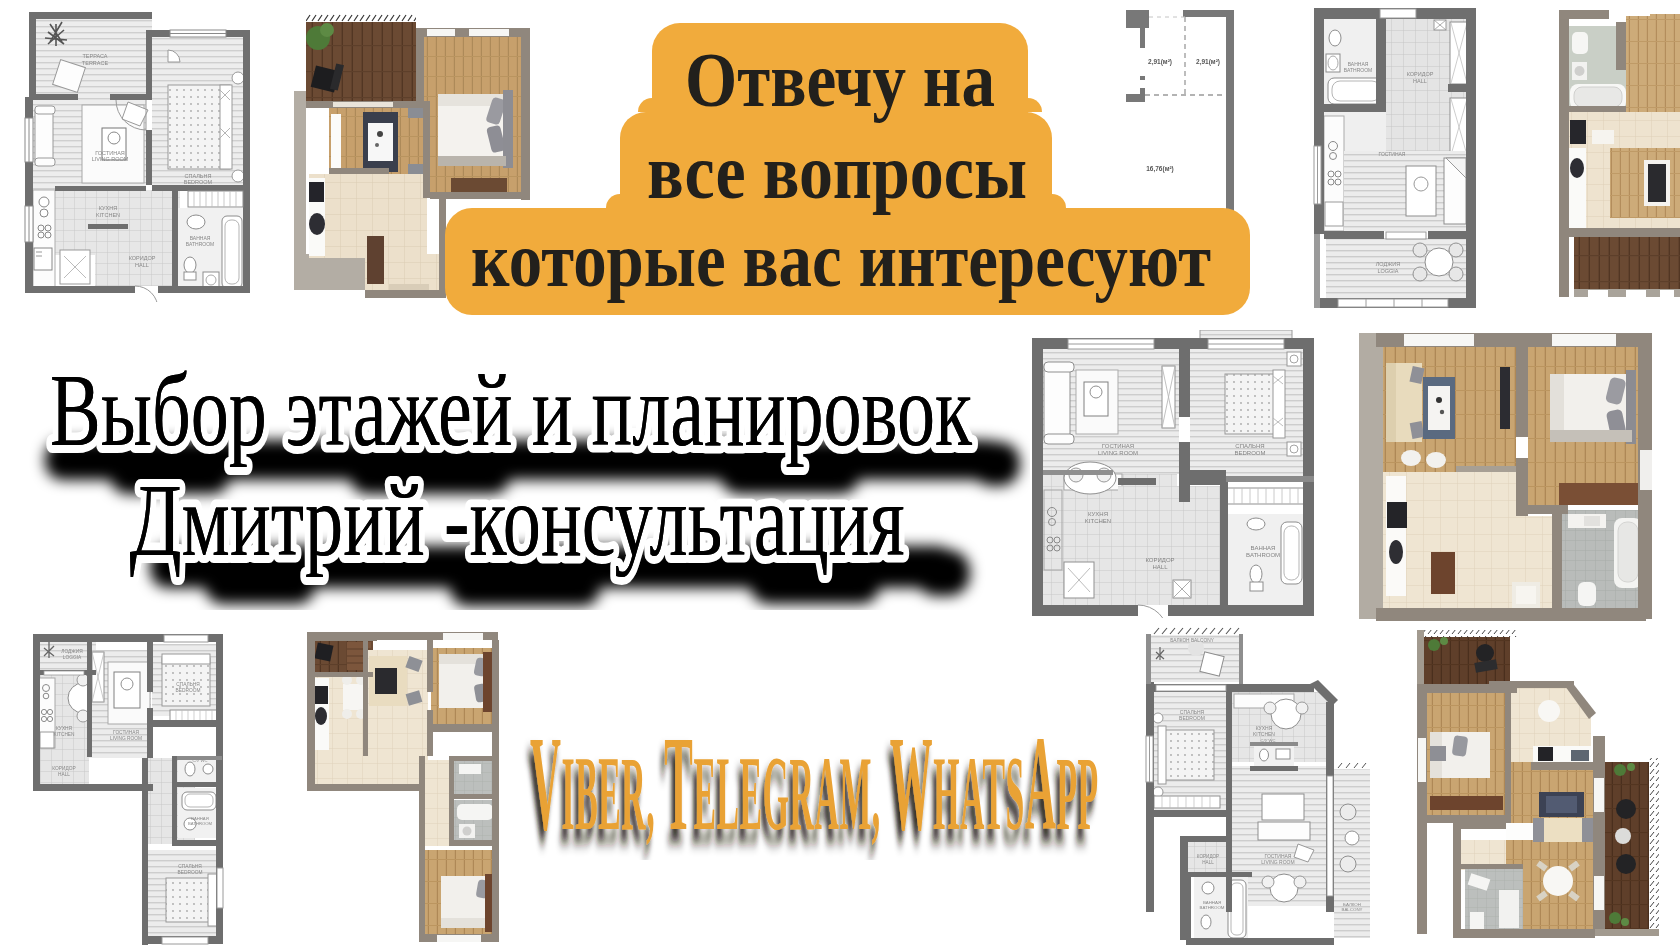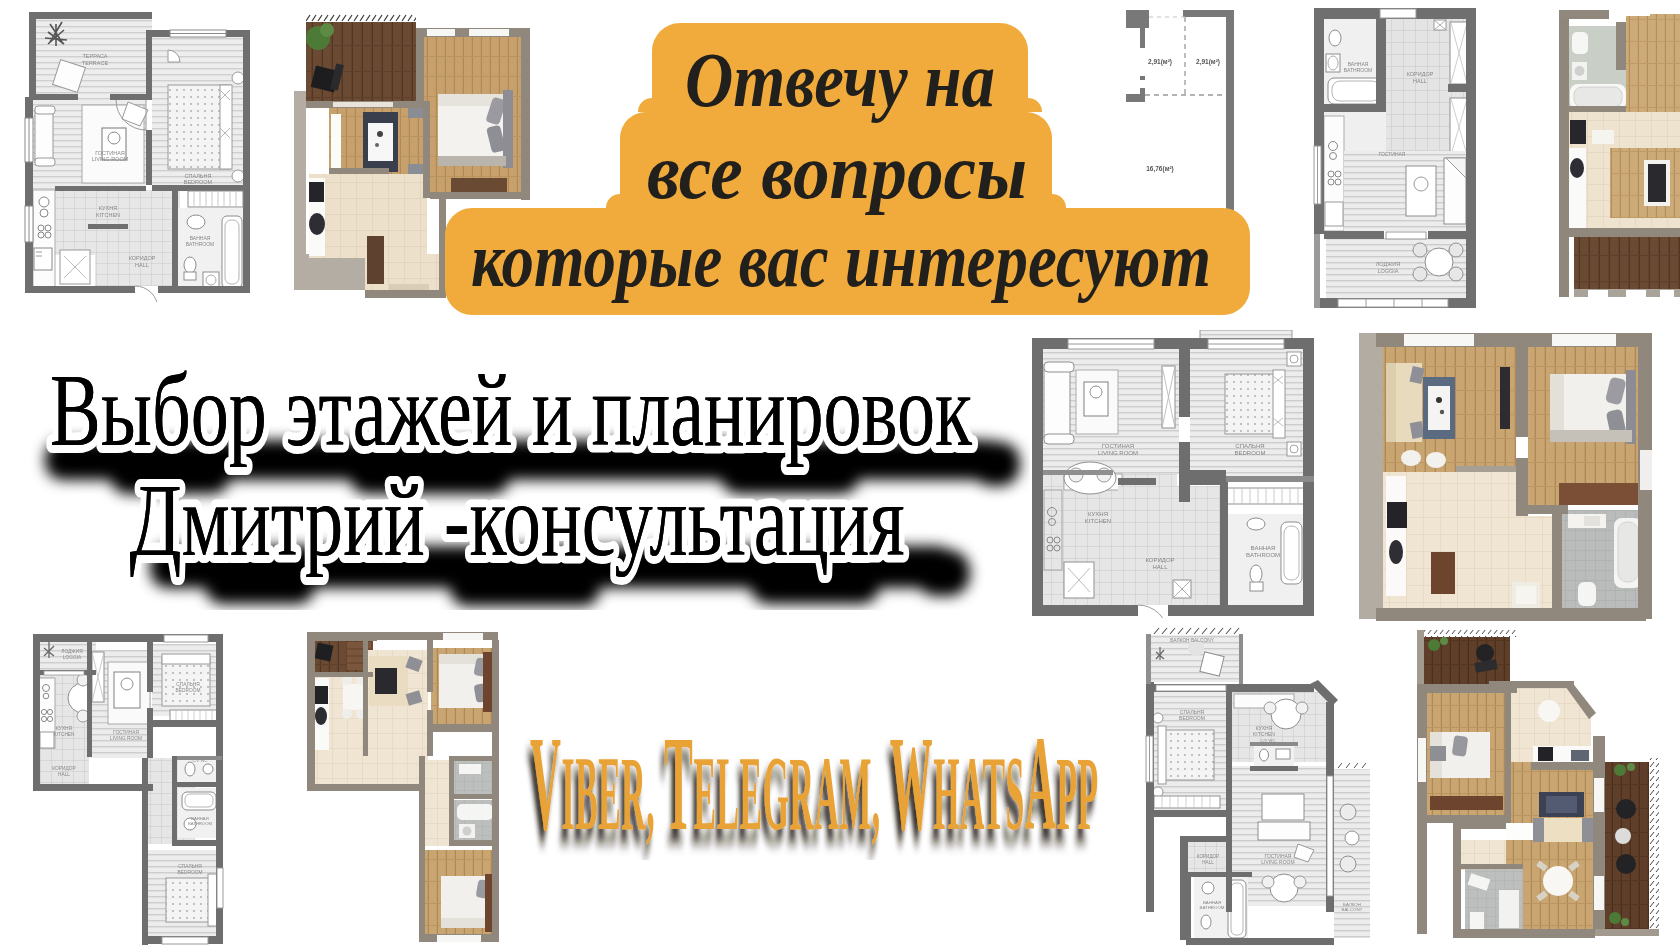--- a/index.html
+++ b/index.html
@@ -492,21 +492,21 @@
       <rect x="120" y="282" width="14" height="7" fill="#fff"></rect>
 
 <rect x="19" y="2" width="10" height="287" fill="#8f867c"></rect>
 
 <rect x="19" y="2" width="50" height="9" fill="#90877d"></rect>
 
 <rect x="70" y="0" width="40" height="8" fill="#fff"></rect>
 </svg>
 </div>
 
-<div class="abs" id="bubble" style="left:440px;top:20px;font-style:italic;">
+<div class="abs" id="bubble" style="left:440px;top:20px;">
 <svg width="815" height="298" viewBox="0 0 815 298">
 
   <g fill="#f1ab3c">
     <rect x="212" y="3" width="376" height="100" rx="28"></rect>
     <rect x="180" y="92" width="432" height="100" rx="26"></rect>
     <rect x="5" y="188" width="805" height="107" rx="27"></rect>
     <rect x="212" y="55" width="376" height="60"></rect>
     <rect x="180" y="150" width="432" height="60"></rect>
     <path d="M212,78 A14,14 0 0 0 198,92 L212,92 Z"></path>
     <path d="M588,78 A14,14 0 0 1 602,92 L588,92 Z"></path>

